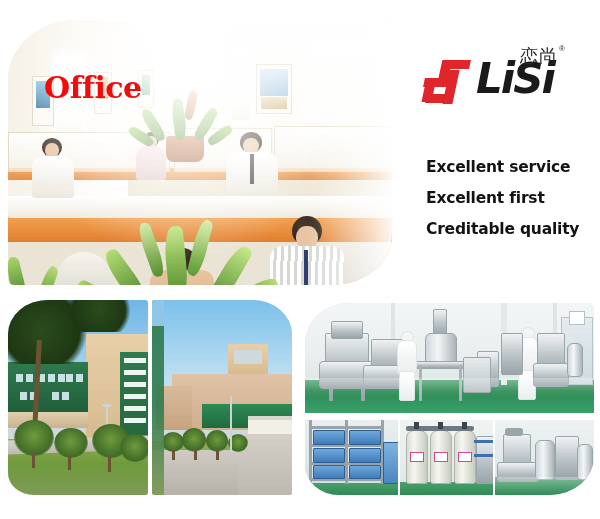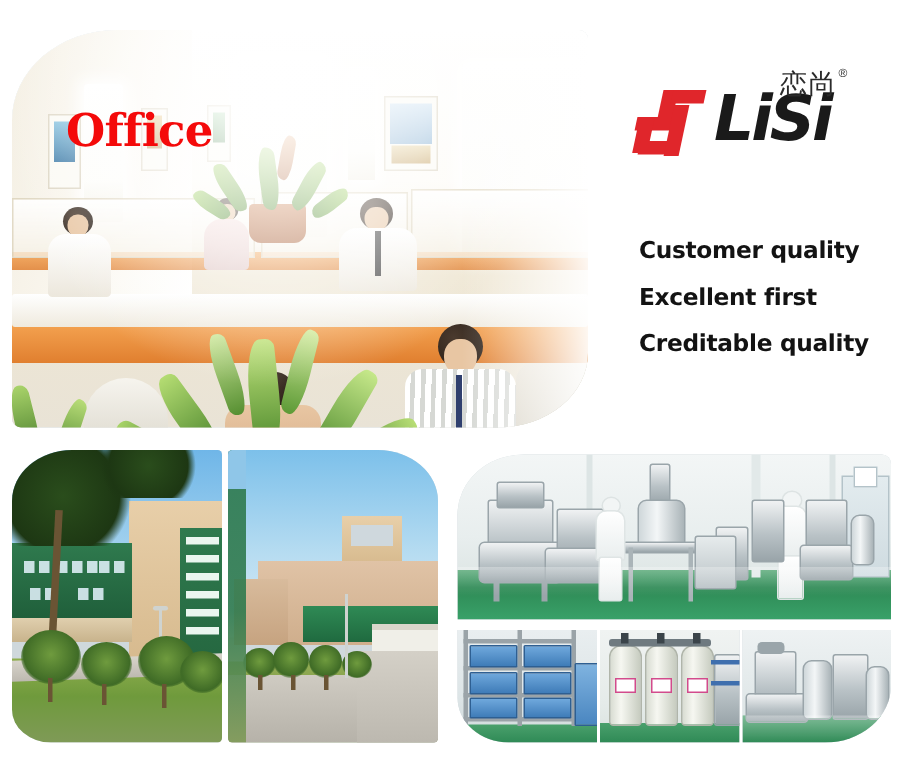--- a/index.html
+++ b/index.html
@@ -665,18 +665,18 @@
       <div class="mk" style="left:22px; top:10px;  width:10px; height:34px; transform:skewX(-12deg);"></div>
     </div>
 
     <div id="logo-word">LiSi</div>
     <div id="logo-cn">恋尚</div>
     <div id="logo-reg">®</div>
 
   </div>
 
   <div id="feature-list">
-    <div class="feature-item">Customer quality</div>
+    <div class="feature-item">Excellent service</div>
     <div class="feature-item">Excellent first</div>
     <div class="feature-item">Creditable quality</div>
   </div>
 
 </div>
 
 </body></html>

